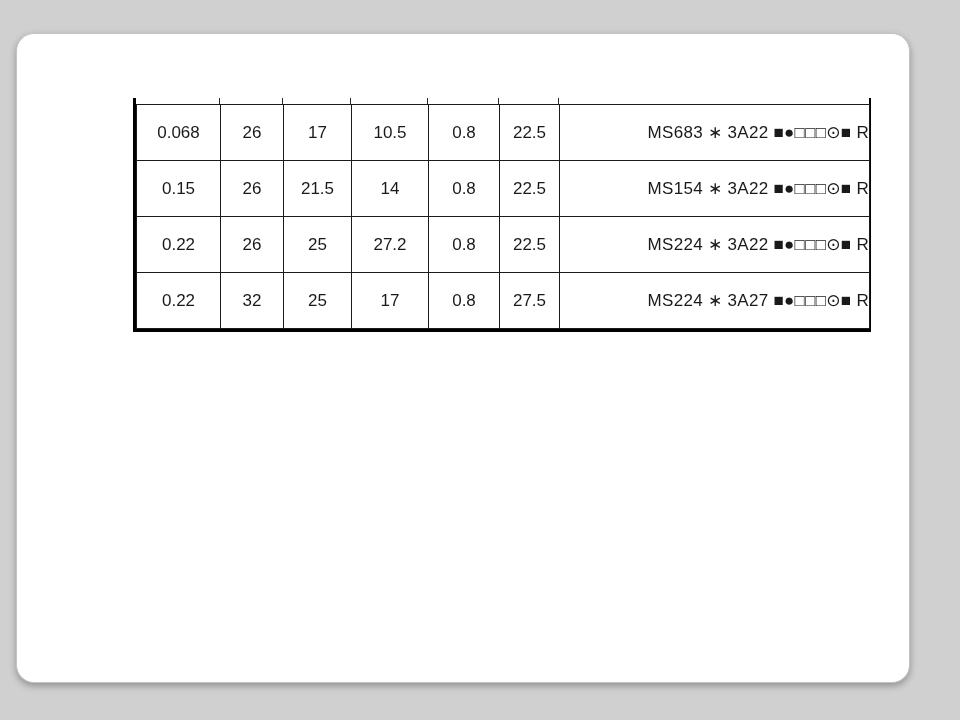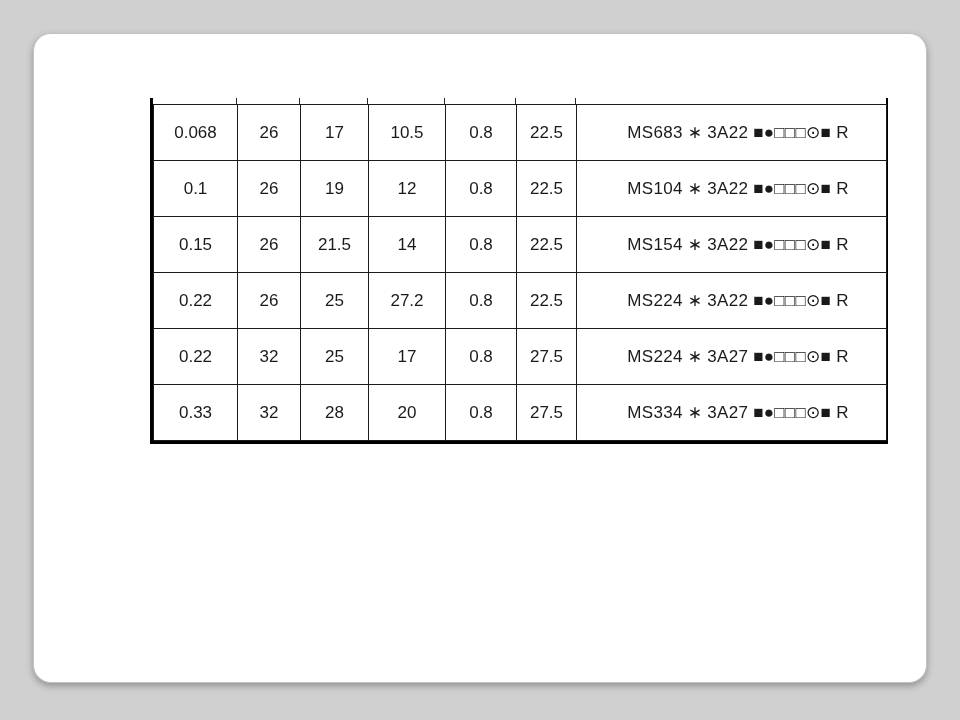--- a/index.html
+++ b/index.html
@@ -6,21 +6,21 @@
     margin: 0;
     padding: 0;
     width: 960px;
     height: 720px;
     overflow: hidden;
     background: #d0d0d0;
     font-family: "Liberation Sans", "DejaVu Sans", sans-serif;
   }
   .slide-card {
     position: absolute;
-    left: 33px;
+    left: 16px;
     top: 33px;
     width: 892px;
     height: 648px;
     background: #ffffff;
     border: 1px solid #c3c3c3;
     border-radius: 18px;
     box-shadow: 0 3px 7px rgba(0,0,0,0.30);
   }
   .table-wrap {
     position: absolute;
@@ -41,21 +41,21 @@
     height: 55px;
     padding: 0;
     text-align: center;
     vertical-align: middle;
     font-size: 17px;
     color: #1a1a1a;
     white-space: nowrap;
     overflow: hidden;
   }
   table.spec-table td.part-cell {
-    text-align: center;
+    text-align: right;
     padding-left: 13px;
     font-size: 17px;
     letter-spacing: 0.3px;
   }
   
   .stub {
     position: absolute;
     top: -6px;
     height: 6px;
     width: 1px;
@@ -99,29 +99,20 @@
         <tr>
           <td>0.068</td>
           <td>26</td>
           <td>17</td>
           <td>10.5</td>
           <td>0.8</td>
           <td>22.5</td>
           <td class="part-cell">MS683 ∗ 3A22 ■●□□□⊙■ R</td>
         </tr>
         <tr>
-          <td>0.1</td>
-          <td>26</td>
-          <td>19</td>
-          <td>12</td>
-          <td>0.8</td>
-          <td>22.5</td>
-          <td class="part-cell">MS104 ∗ 3A22 ■●□□□⊙■ R</td>
-        </tr>
-        <tr>
           <td>0.15</td>
           <td>26</td>
           <td>21.5</td>
           <td>14</td>
           <td>0.8</td>
           <td>22.5</td>
           <td class="part-cell">MS154 ∗ 3A22 ■●□□□⊙■ R</td>
         </tr>
         <tr>
           <td>0.22</td>
@@ -134,25 +125,16 @@
         </tr>
         <tr>
           <td>0.22</td>
           <td>32</td>
           <td>25</td>
           <td>17</td>
           <td>0.8</td>
           <td>27.5</td>
           <td class="part-cell">MS224 ∗ 3A27 ■●□□□⊙■ R</td>
         </tr>
-        <tr>
-          <td>0.33</td>
-          <td>32</td>
-          <td>28</td>
-          <td>20</td>
-          <td>0.8</td>
-          <td>27.5</td>
-          <td class="part-cell">MS334 ∗ 3A27 ■●□□□⊙■ R</td>
-        </tr>
       </tbody>
     </table>
   </div>
 </div>
 
 </body></html>

